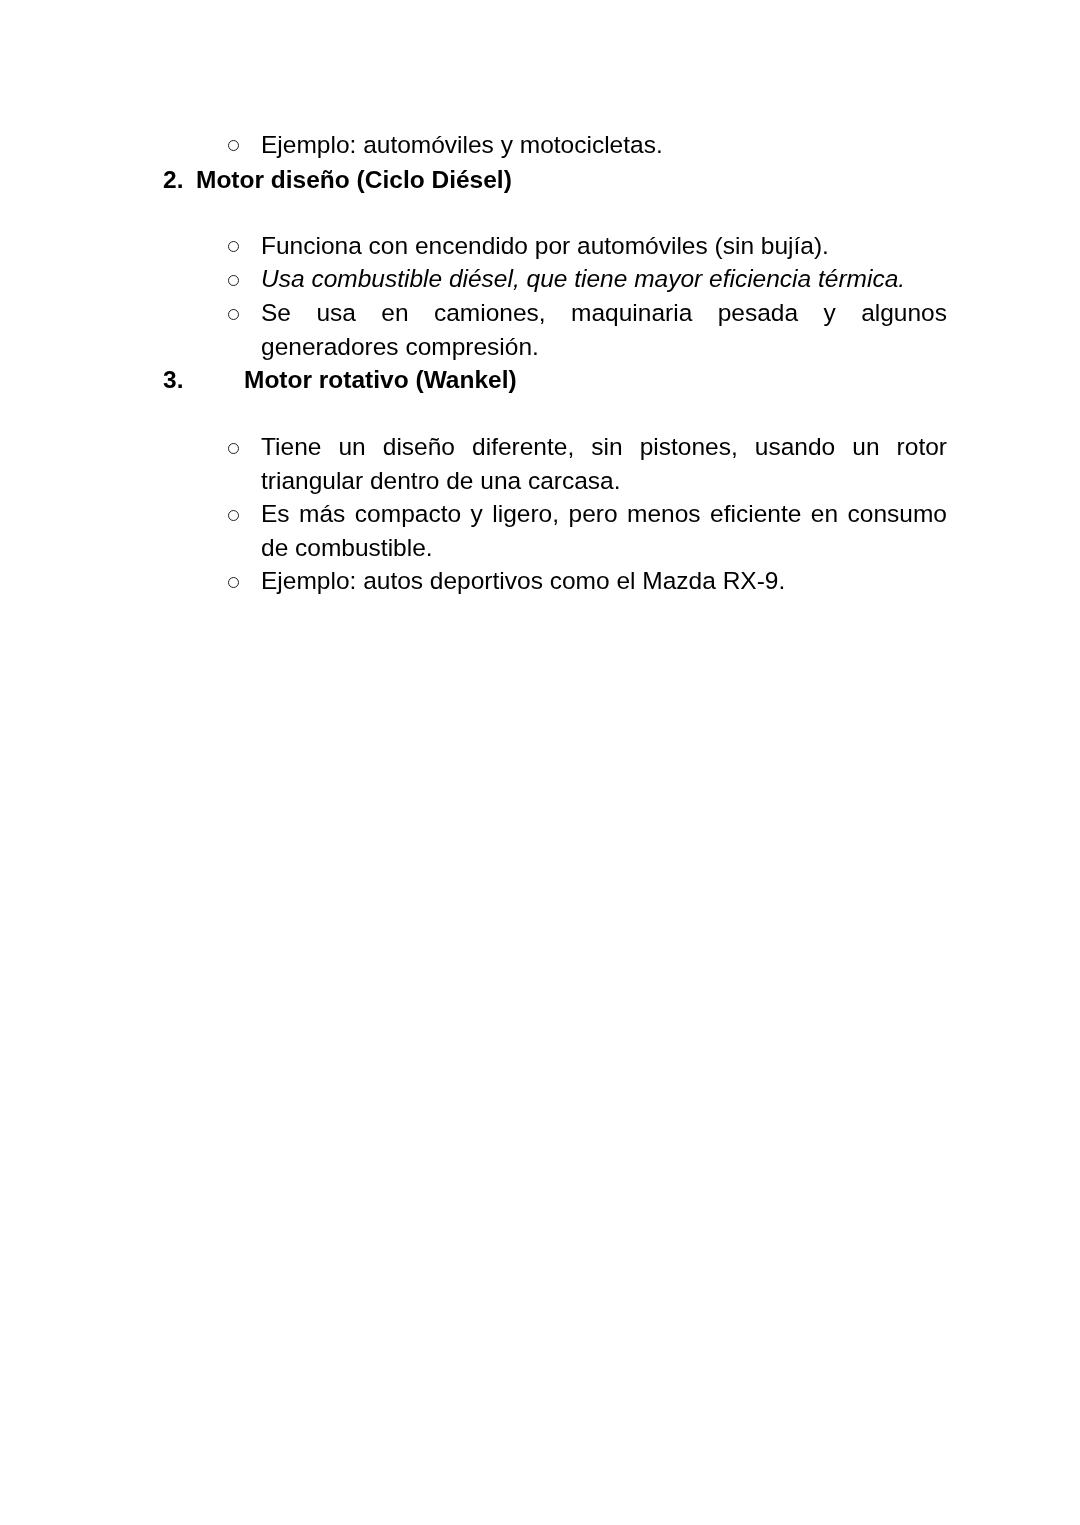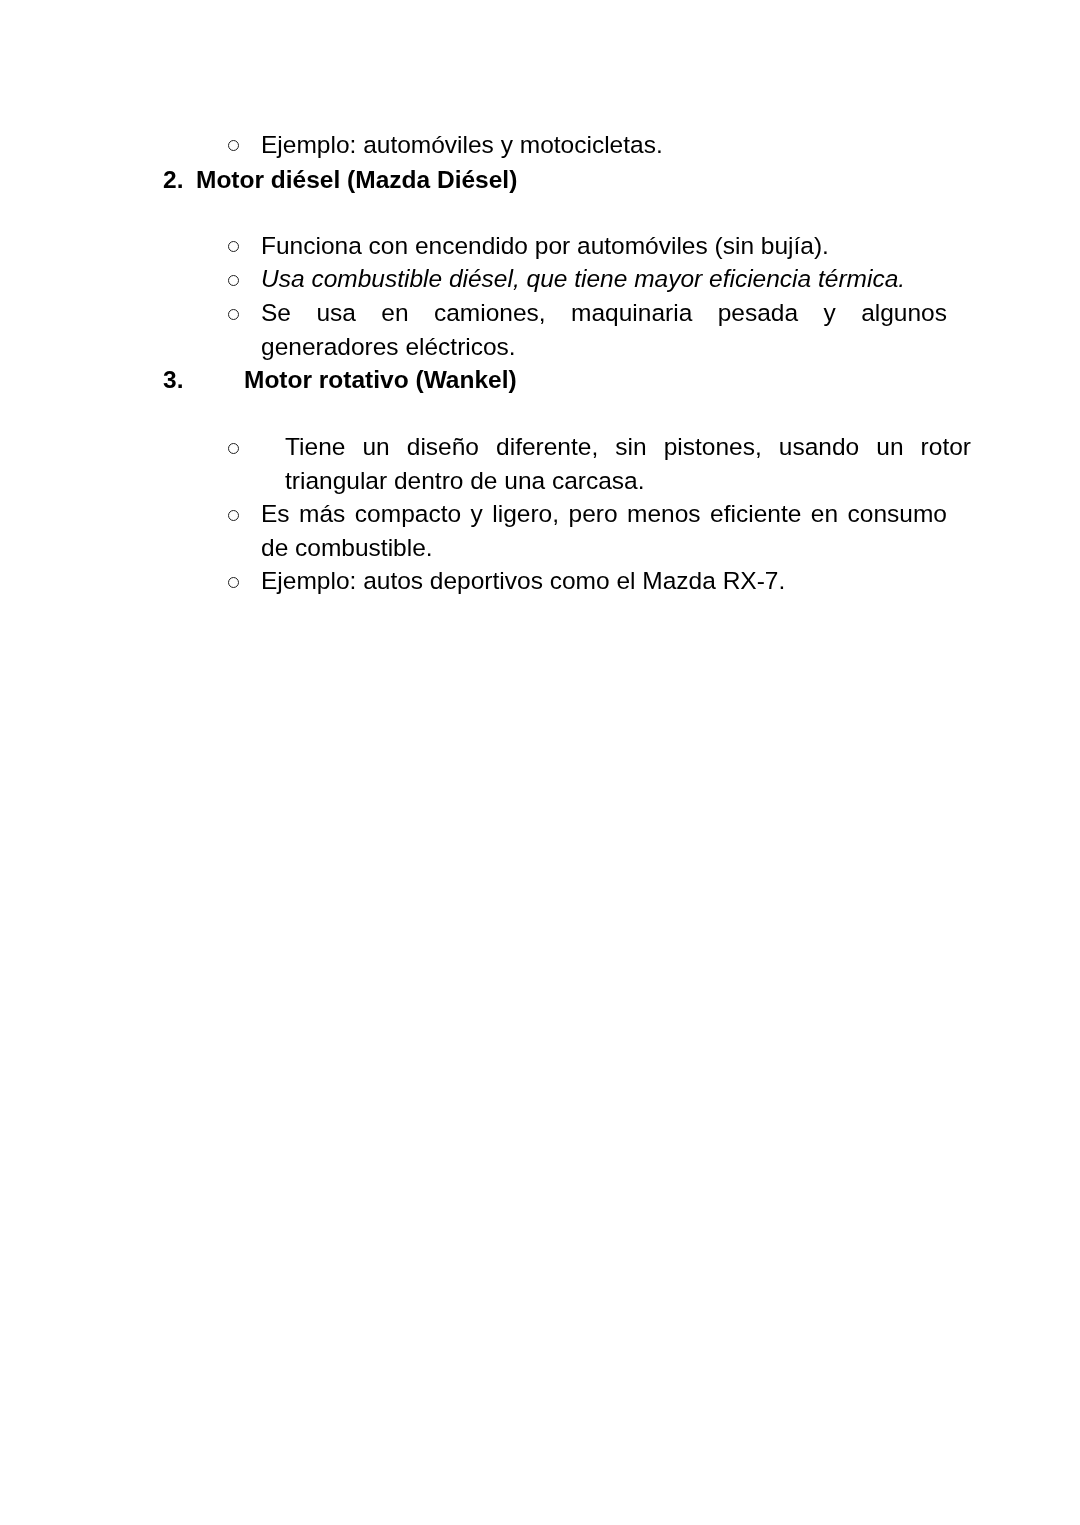--- a/index.html
+++ b/index.html
@@ -66,47 +66,47 @@
 
 <div class="page">
 
   <div>
     <span class="bullet" style="top:140px;"></span>
     <div class="btext nojust" style="top:128px;">Ejemplo: automóviles y motocicletas.</div>
   </div>
 
   <div>
     <span class="num" style="top:163px;">2.</span>
-    <span class="heading-text" style="top:163px;">Motor diésel (Mazda Diésel)</span>
+    <span class="heading-text" style="top:163px;">Motor diseño (Ciclo Diésel)</span>
 
     <div>
       <span class="bullet" style="top:241px;"></span>
       <div class="btext nojust" style="top:229px;">Funciona con encendido por automóviles (sin bujía).</div>
     </div>
     <div>
       <span class="bullet" style="top:275px;"></span>
       <div class="btext nojust" style="top:262px;font-style:italic;">Usa combustible diésel, que tiene mayor eficiencia térmica.</div>
     </div>
     <div>
       <span class="bullet" style="top:309px;"></span>
-      <div class="btext" style="top:296px;">Se usa en camiones, maquinaria pesada y algunos generadores eléctricos.</div>
+      <div class="btext" style="top:296px;">Se usa en camiones, maquinaria pesada y algunos generadores compresión.</div>
     </div>
   </div>
 
   <div>
     <span class="num" style="top:363px;">3.</span>
     <span class="heading-text" style="top:363px;margin-left:48px;">Motor rotativo (Wankel)</span>
 
     <div>
       <span class="bullet" style="top:443px;"></span>
-      <div class="btext" style="top:430px;margin-left:24px;">Tiene un diseño diferente, sin pistones, usando un rotor triangular dentro de una carcasa.</div>
+      <div class="btext" style="top:430px;">Tiene un diseño diferente, sin pistones, usando un rotor triangular dentro de una carcasa.</div>
     </div>
     <div>
       <span class="bullet" style="top:510px;"></span>
       <div class="btext" style="top:497px;">Es más compacto y ligero, pero menos eficiente en consumo de combustible.</div>
     </div>
     <div>
       <span class="bullet" style="top:577px;"></span>
-      <div class="btext nojust" style="top:564px;">Ejemplo: autos deportivos como el Mazda RX-7.</div>
+      <div class="btext nojust" style="top:564px;">Ejemplo: autos deportivos como el Mazda RX-9.</div>
     </div>
   </div>
 
 </div>
 
 </body></html>

